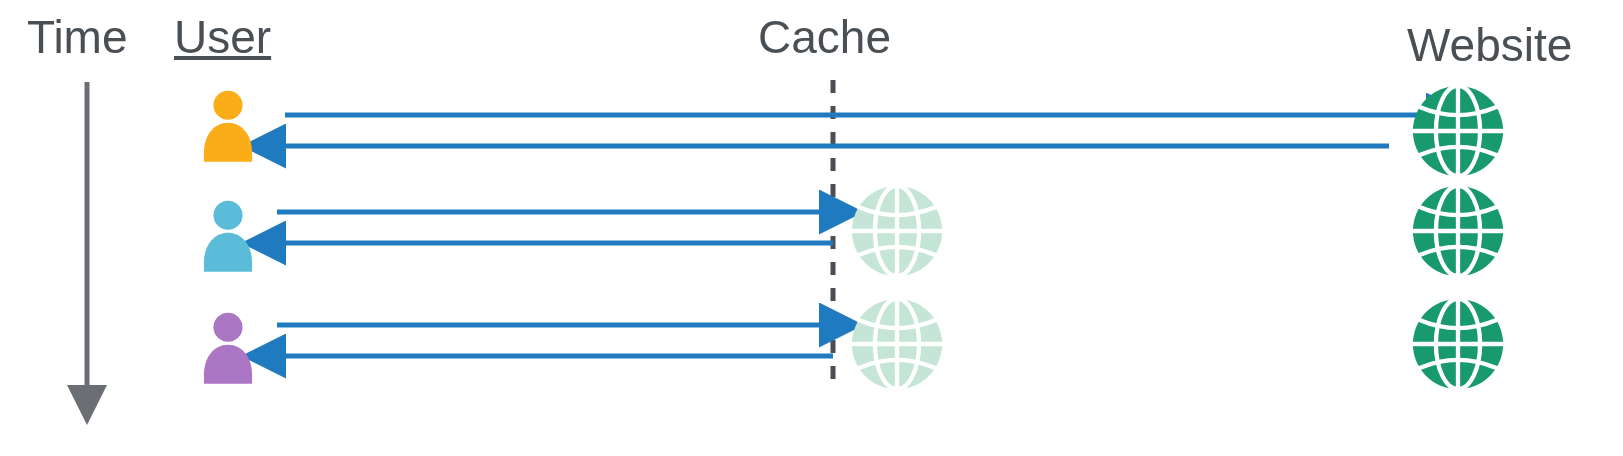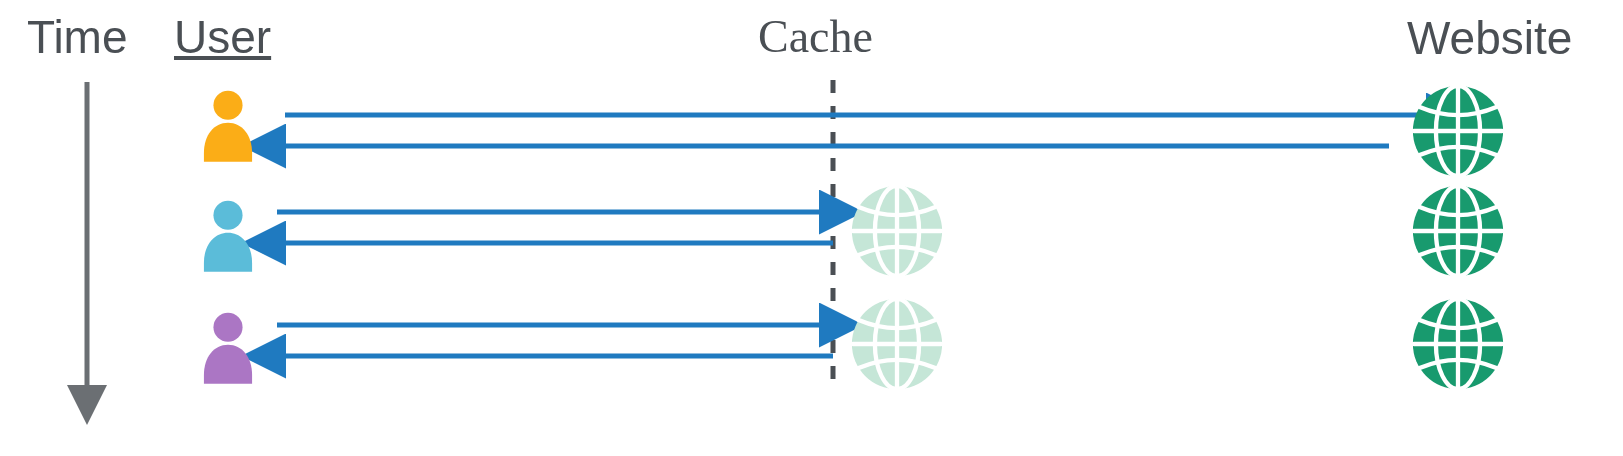--- a/index.html
+++ b/index.html
@@ -22,22 +22,22 @@
     position: absolute;
     font-family: "Liberation Sans", sans-serif;
     font-size: 46px;
     font-weight: 400;
     color: #4a4f54;
     white-space: nowrap;
     line-height: 1;
   }
   #label-time  { left: 27px;  top: 14px; }
   #label-user  { left: 174px; top: 14px; text-decoration: underline; }
-  #label-cache { left: 758px; top: 14px; font-family: Liberation Serif, serif; }
-  #label-website { left: 1407px; top: 15px; }
+  #label-cache { left: 758px; top: 14px; }
+  #label-website { left: 1407px; top: 22px; }
 
   svg.layer {
     position: absolute;
     left: 0;
     top: 0;
     width: 1623px;
     height: 456px;
   }
 </style>
 </head>

